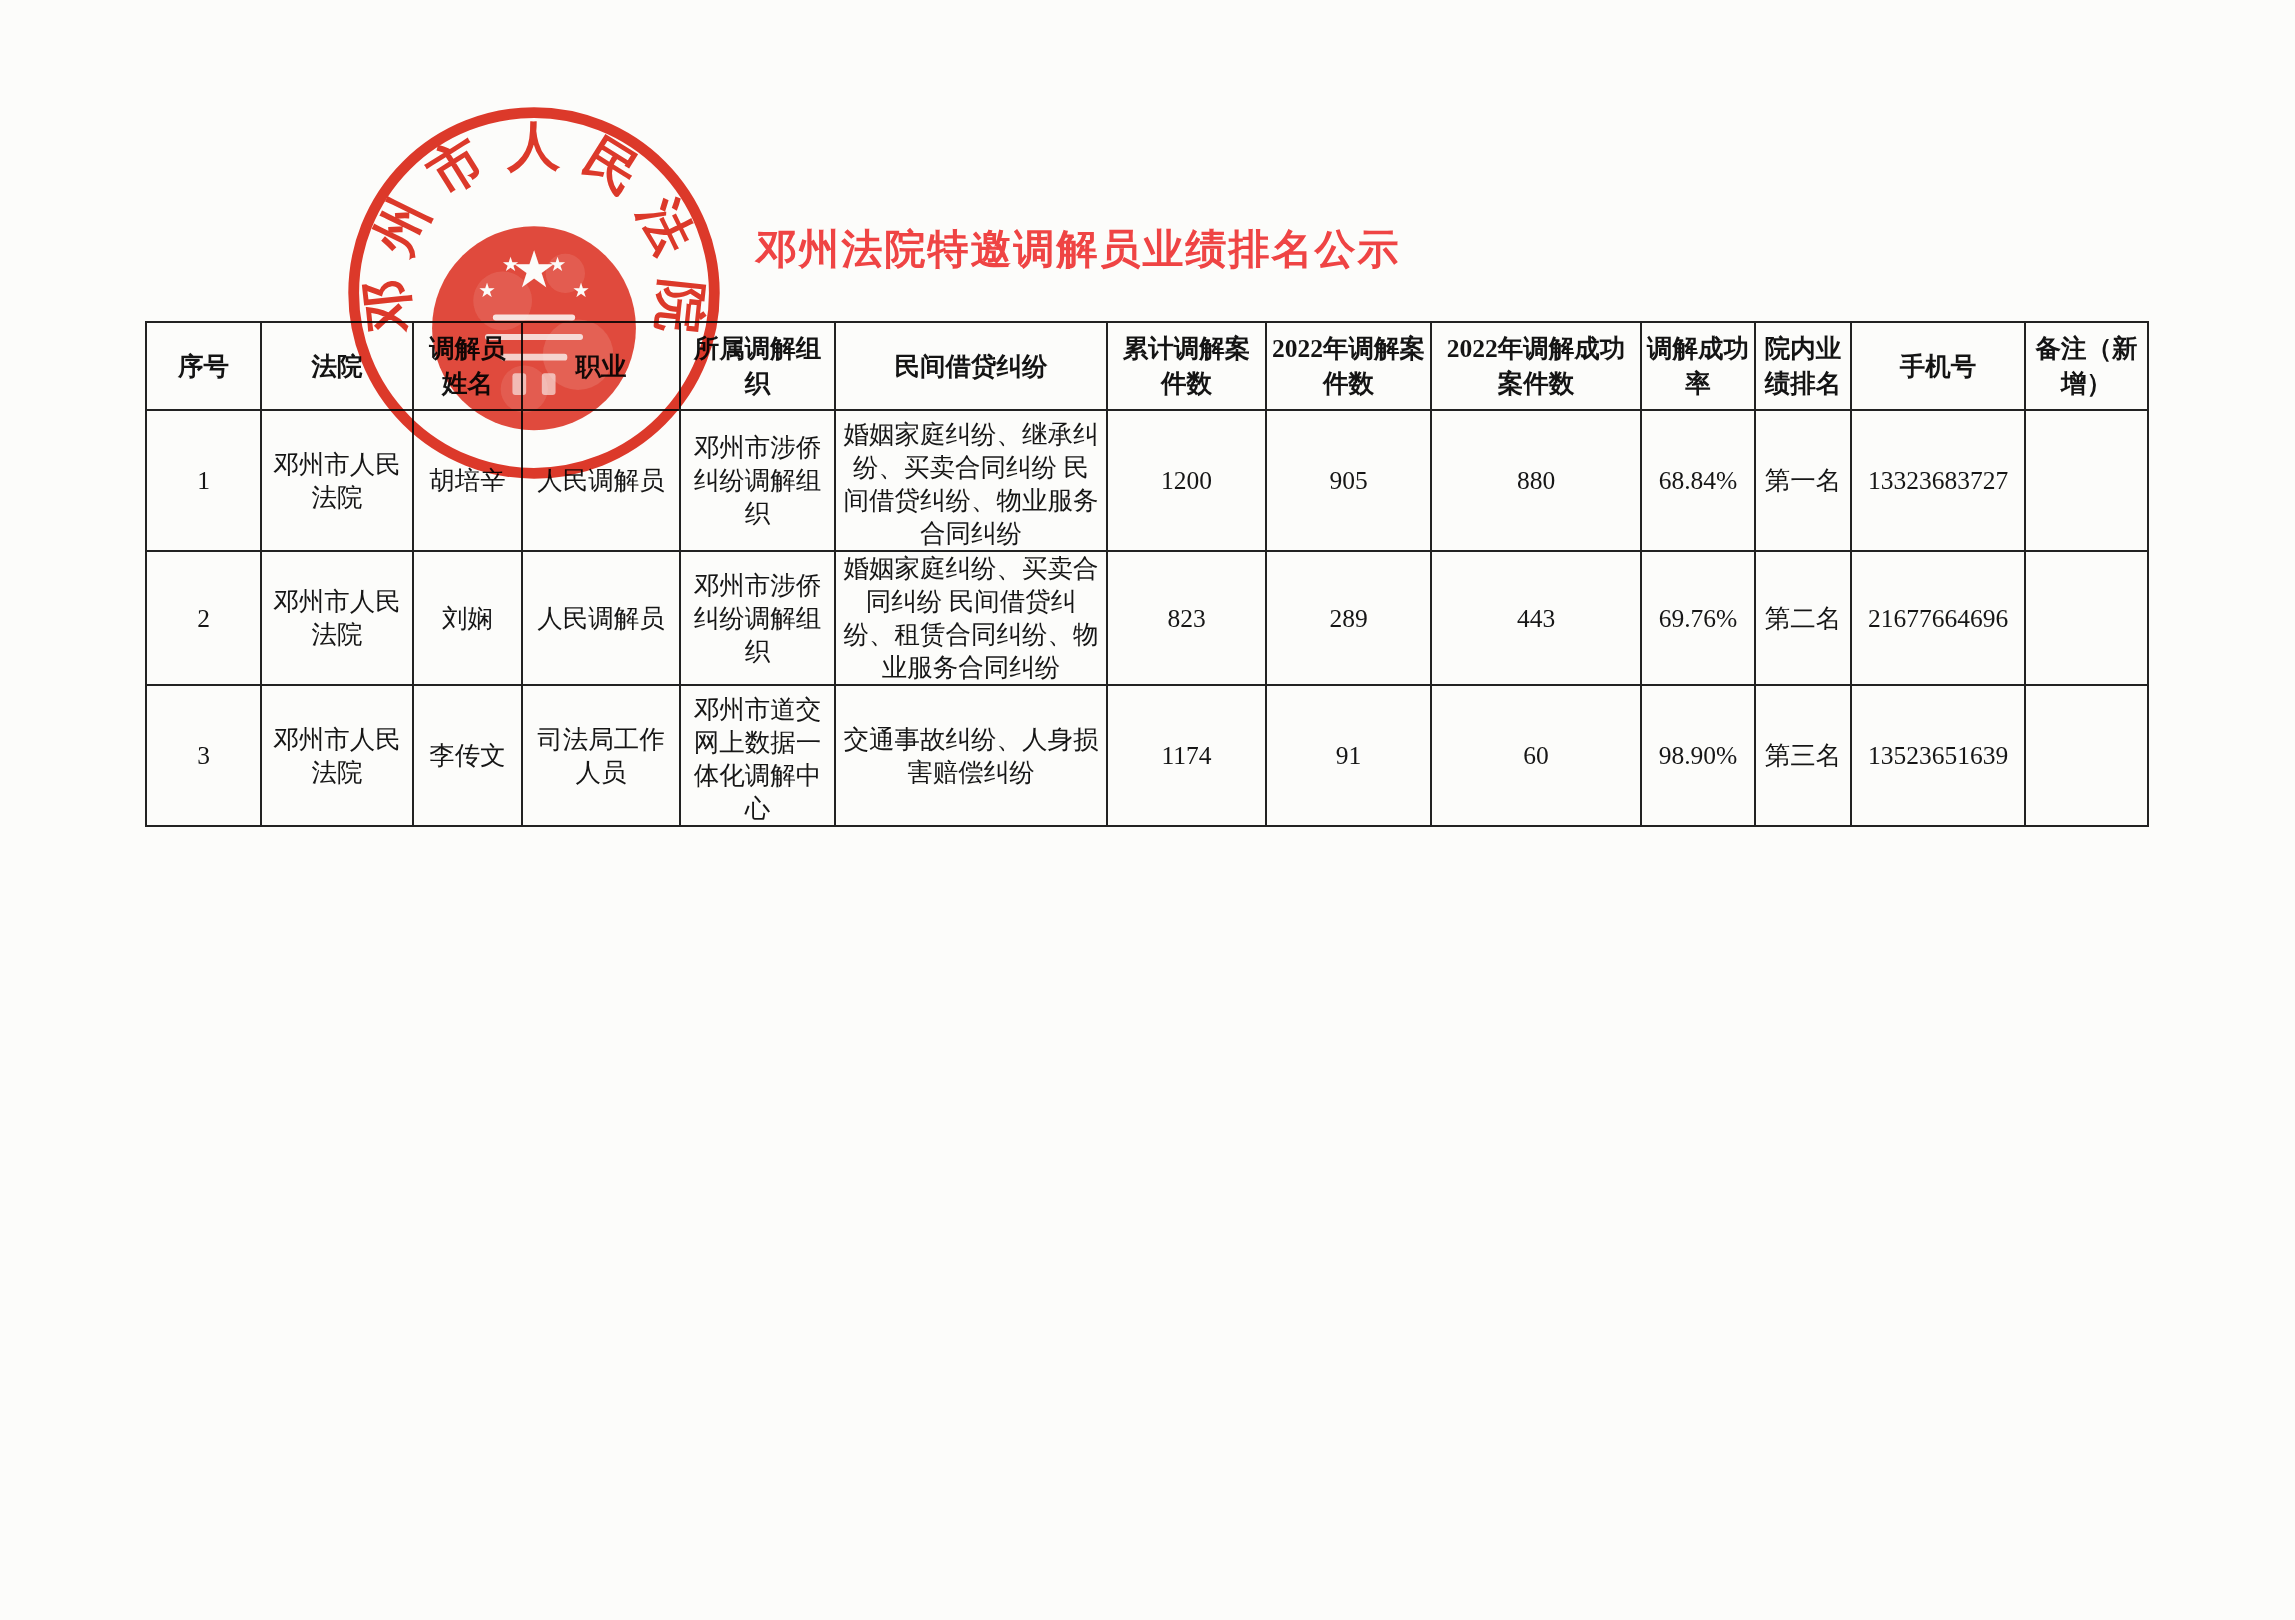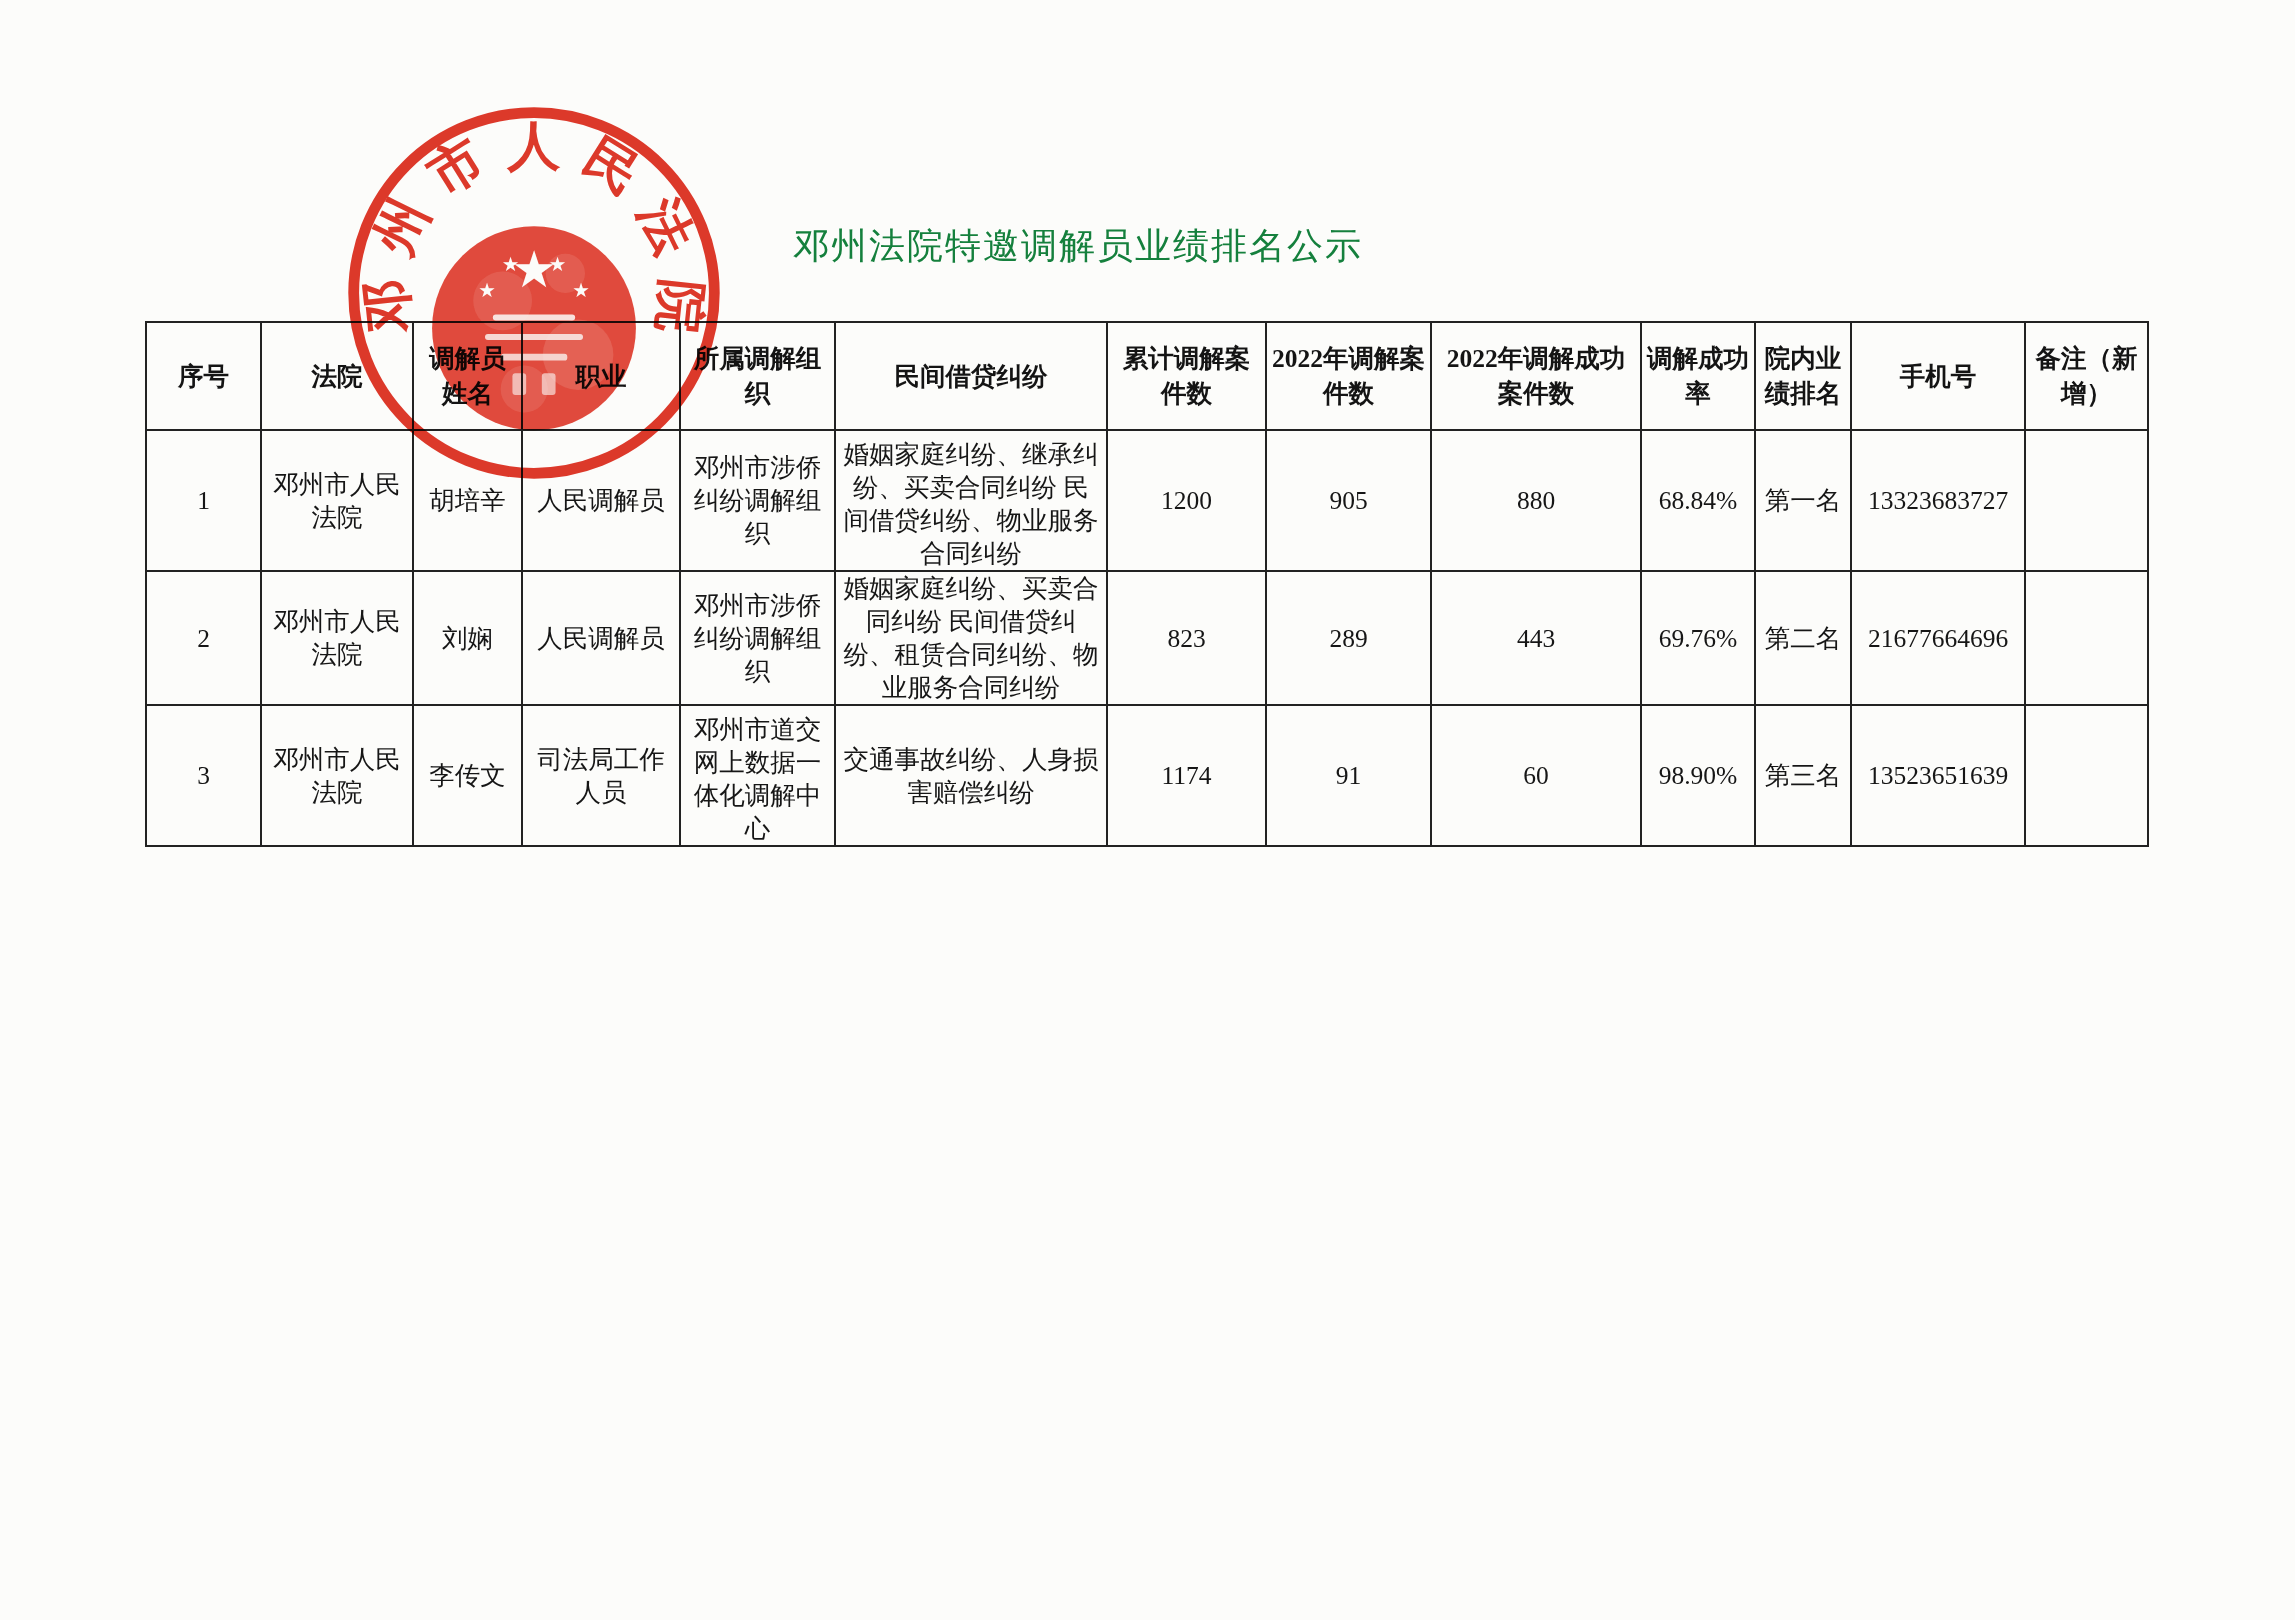--- a/index.html
+++ b/index.html
@@ -8,24 +8,24 @@
     width:2296px;height:1620px;
     background:#fcfcfa;
     overflow:hidden;
     font-family:"Liberation Serif","DejaVu Serif",serif;
     color:#1b1b1b;
   }
   .title{
     position:absolute;
     left:735px;top:222px;width:686px;
     text-align:center;
-    font-size:36px;
-    font-weight:normal;
+    font-size:41px;
+    font-weight:bold;
     letter-spacing:2px;
-    color:#15803d;
+    color:#ef4444;
   }
   table.main{
     position:absolute;
     left:145px;top:321px;
     width:2001px;
     border-collapse:collapse;
     table-layout:fixed;
     background:transparent;
   }
   table.main th, table.main td{
@@ -40,21 +40,21 @@
     font-size:25.5px;
     font-weight:bold;
     line-height:35px;
     color:#141414;
   }
   td.c{
     font-size:25.5px;
     line-height:33px;
     color:#161616;
   }
-  tr.hdr{height:108px;}
+  tr.hdr{height:88px;}
   tr.r1{height:114px;}
   tr.r2{height:124px;}
   tr.r3{height:108px;}
   td.clip-top{vertical-align:top;}
   td.clip-top .clipbox{
     height:100%;
     overflow:hidden;
     display:block;
     margin-top:7px;
   }

